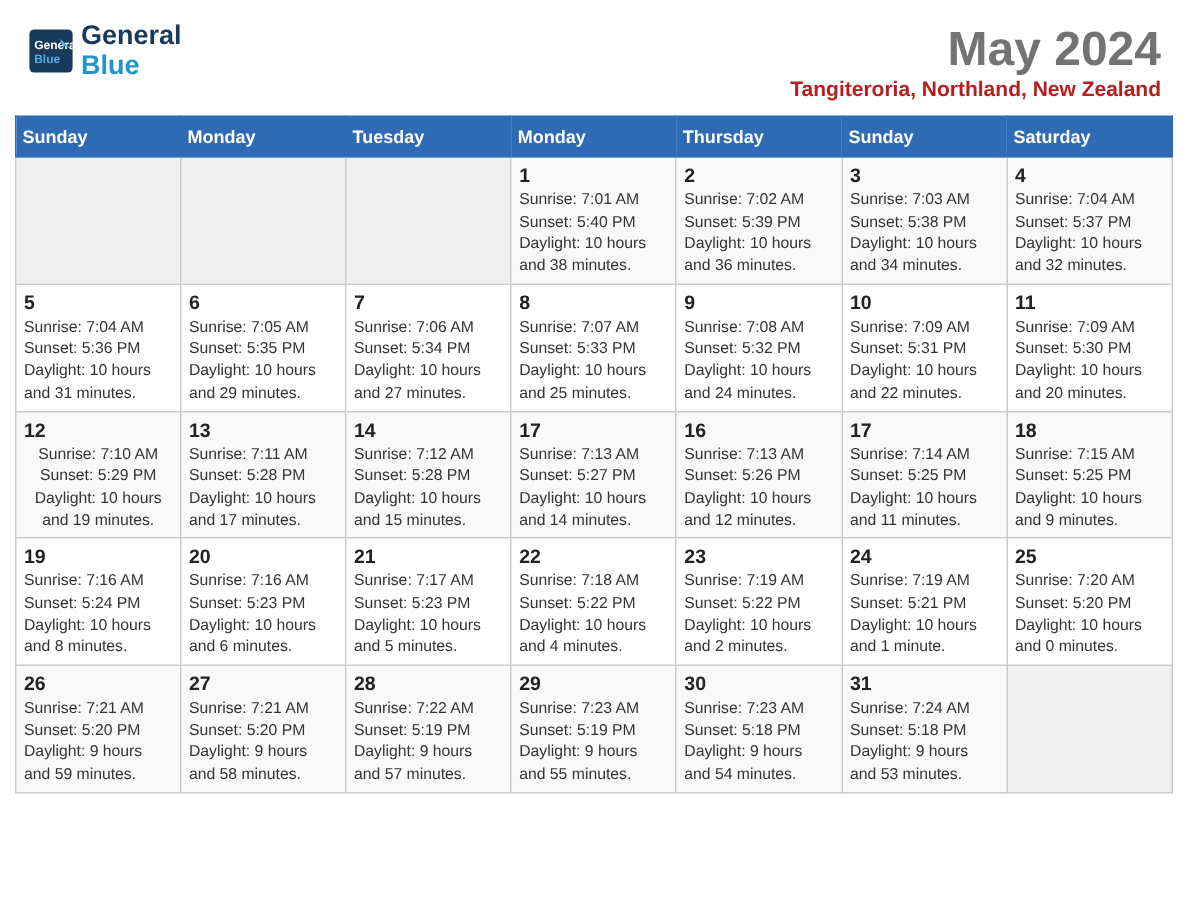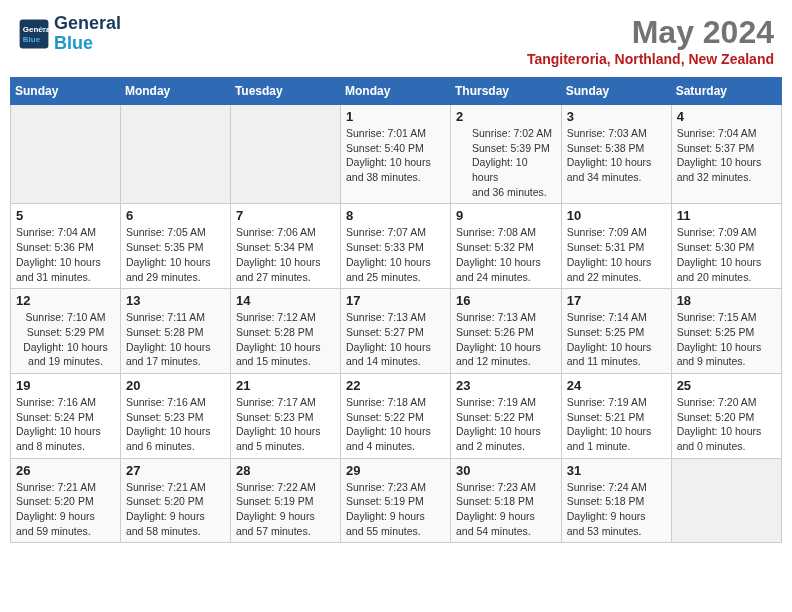--- a/index.html
+++ b/index.html
@@ -127,21 +127,21 @@
         <td class="empty"></td>
         <td>
           <span class="day-num">1</span>
           <div class="day-info" style="white-space: pre-line;">Sunrise: 7:01 AM
 Sunset: 5:40 PM
 Daylight: 10 hours
 and 38 minutes.</div>
         </td>
         <td>
           <span class="day-num">2</span>
-          <div class="day-info" style="white-space: pre-line; margin-left: 16px;">Sunrise: 7:02 AM
+          <div class="day-info" style="white-space: pre-line;">Sunrise: 7:02 AM
 Sunset: 5:39 PM
 Daylight: 10 hours
 and 36 minutes.</div>
         </td>
         <td>
           <span class="day-num">3</span>
           <div class="day-info" style="white-space: pre-line;">Sunrise: 7:03 AM
 Sunset: 5:38 PM
 Daylight: 10 hours
 and 34 minutes.</div>

